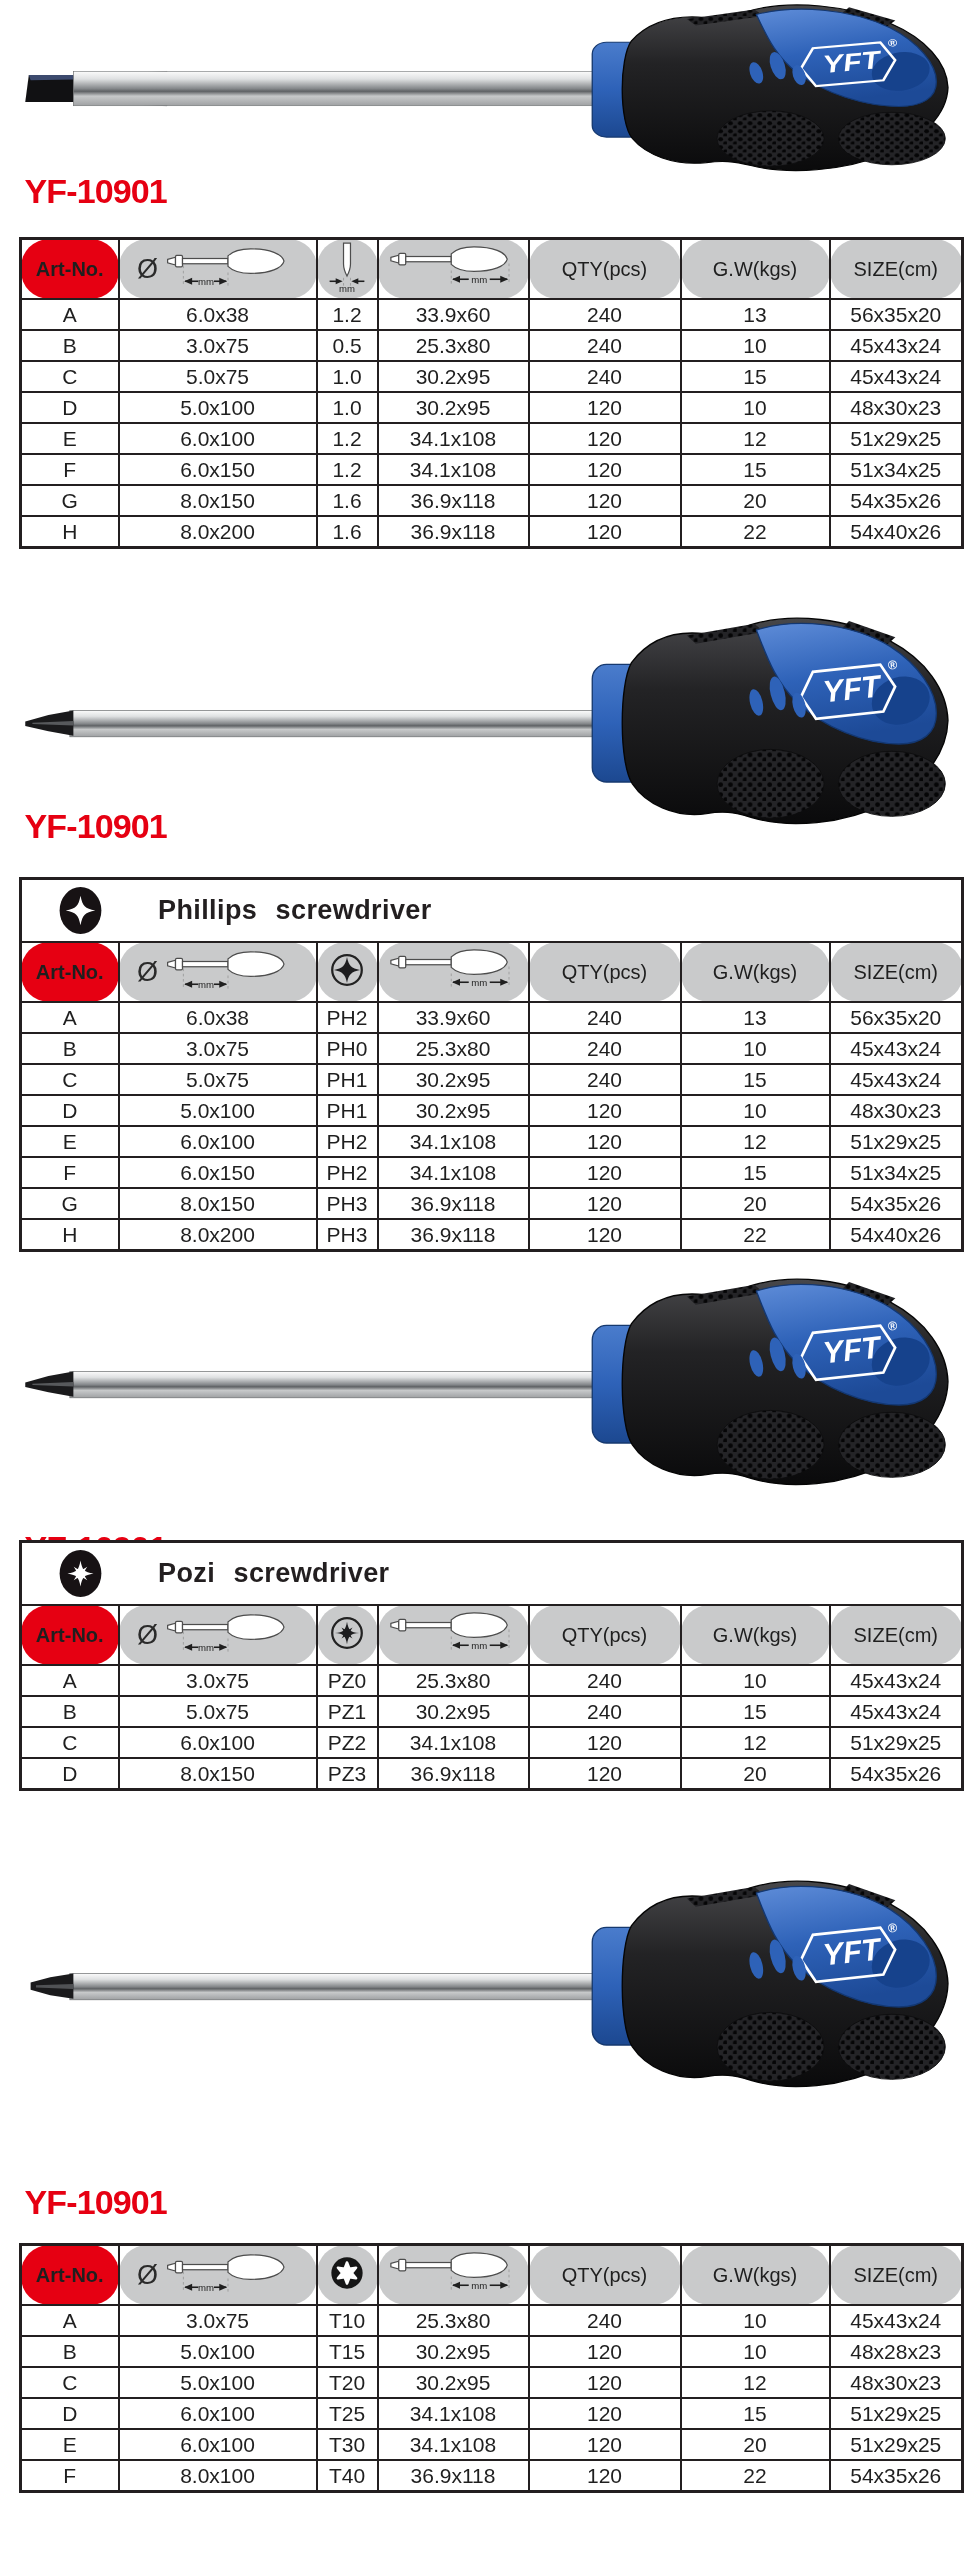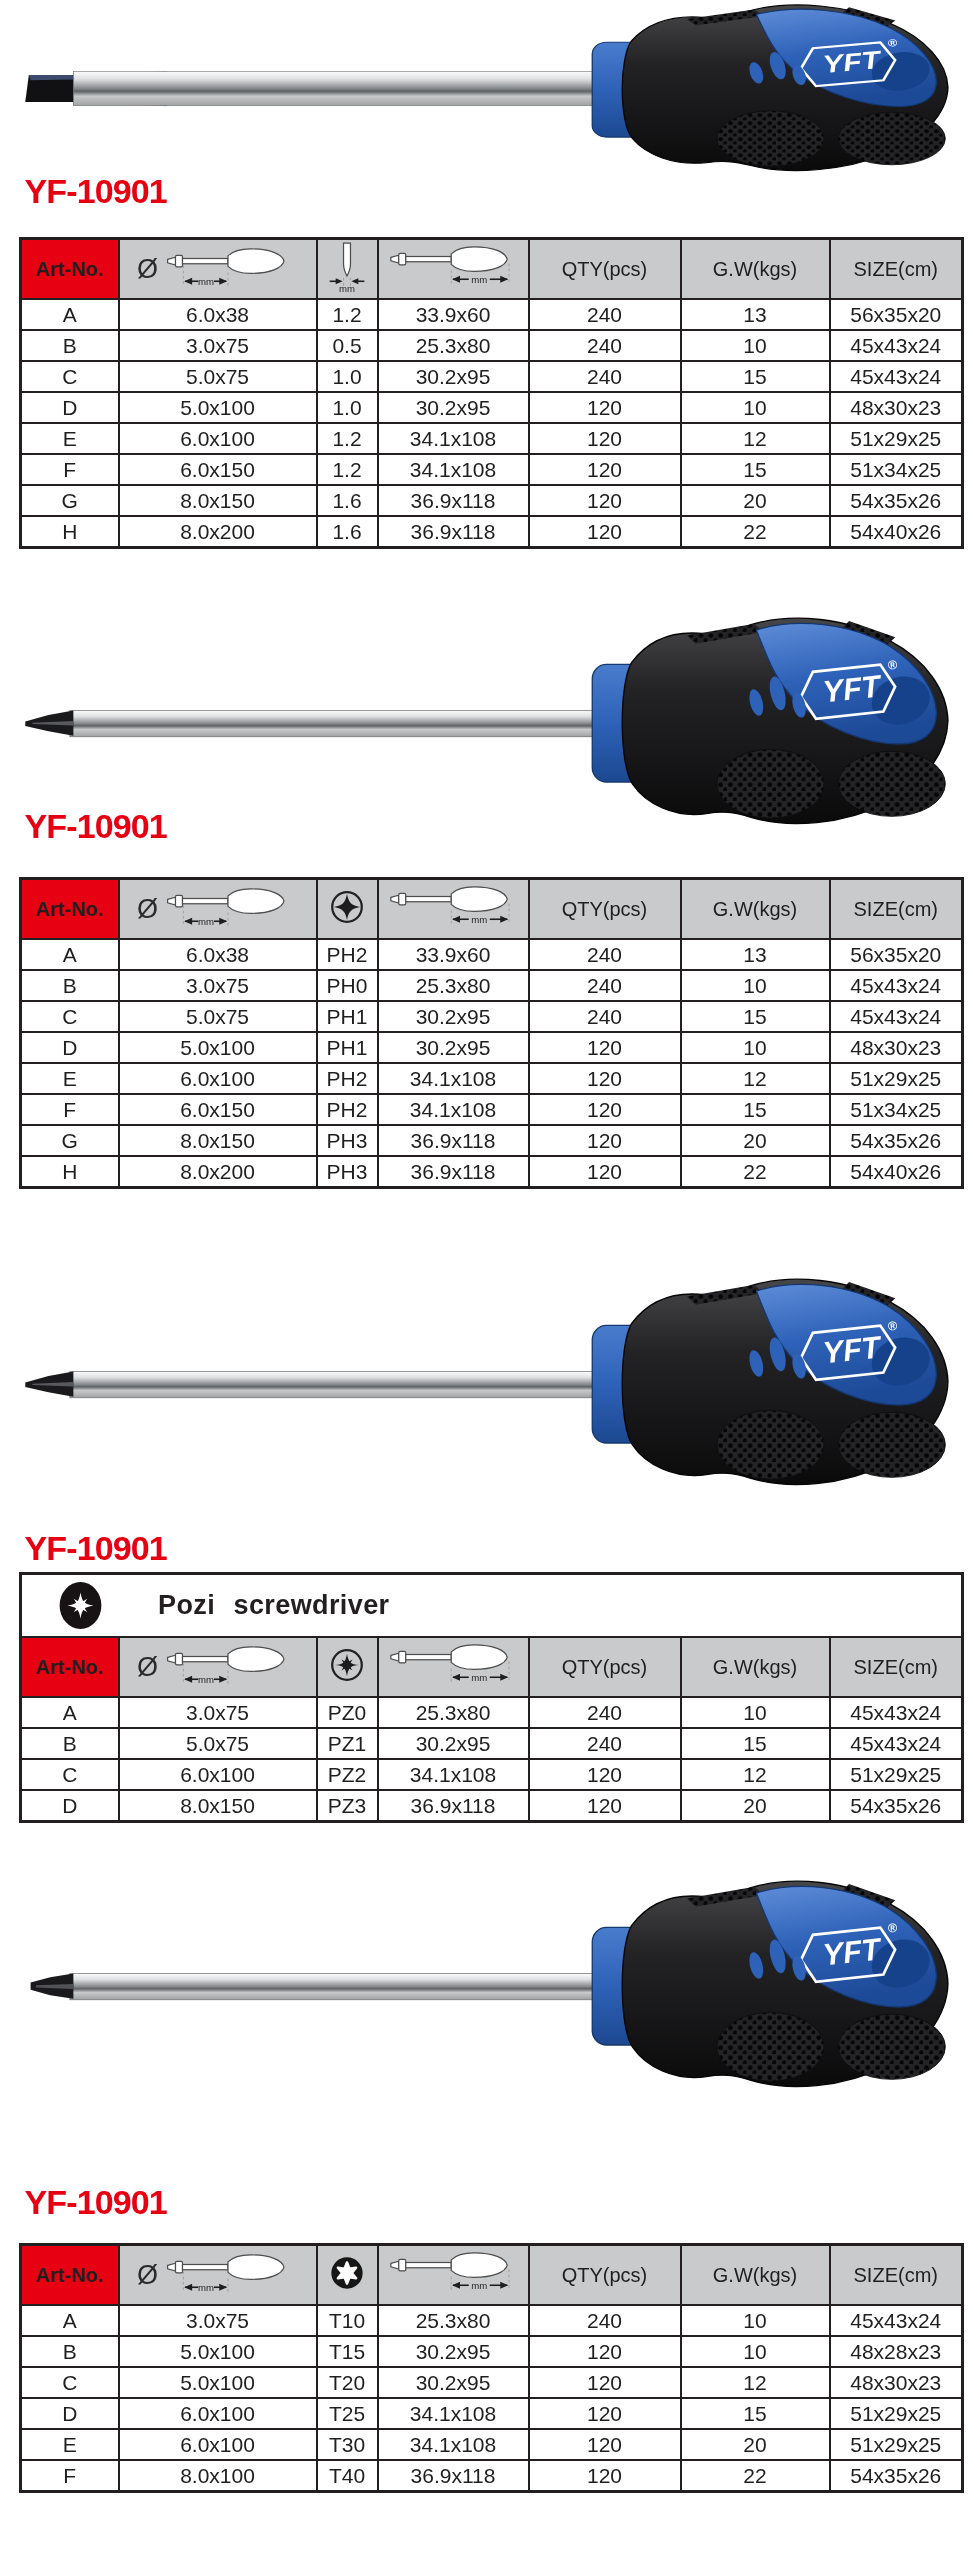--- a/index.html
+++ b/index.html
@@ -17,21 +17,21 @@
 
   
   table.sheet{
     position:absolute;left:19px;border-collapse:collapse;background:#fff;
     border:3.5px solid #231f20;table-layout:fixed;
   }
   table.sheet td{border:2.6px solid #231f20;padding:0;text-align:center;vertical-align:middle;}
   .title-cell{height:61px;background:#fff;}
   .title-flex{display:flex;align-items:center;padding-left:35px;gap:54px;}
   .sec-title{font-size:27px;font-weight:bold;color:#231f20;word-spacing:10.5px;letter-spacing:0.4px;}
-  tr.head-row td{background:#c9cacb;height:58px;font-size:20px;color:#1f1f1f;}
+  tr.head-row td{background:#c9cacb;height:58px;font-size:20px;color:#1f1f1f;border-radius:28px;}
   td.art-head{background:#e60012 !important;color:#ffffff;font-weight:bold;font-size:24px;}
   tbody td{height:29px;font-size:21px;color:#1f1f1f;background:#fff;}
   .phicell{display:flex;align-items:center;justify-content:center;gap:7px;}
   .phi{font-size:27px;font-weight:400;color:#2a2a2a;}
 
   
   .outline{fill:#ffffff;stroke:#4d4d4d;stroke-width:1.4;}
   .ring{fill:none;stroke:#222;stroke-width:2.6;}
   .guide{stroke:#9a9a9a;stroke-width:1;stroke-dasharray:3 3;fill:none;}
   .mline{stroke:#1f1f1f;stroke-width:1.8;}
@@ -291,20 +291,31 @@
   <colgroup>
       <col style="width:98px">
       <col style="width:198px">
       <col style="width:61px">
       <col style="width:151px">
       <col style="width:152px">
       <col style="width:149px">
       <col style="width:133px">
     </colgroup>
   <thead>
+    <tr>
+        <td colspan="7" class="title-cell">
+      <div class="title-flex">
+        <svg width="47" height="51" viewBox="0 0 54 58">
+          <ellipse cx="27" cy="29" rx="24" ry="27" fill="#171214"></ellipse>
+          <path d="M27,12 C29.4,24 32,26.6 44,29 C32,31.4 29.4,34 27,46 C24.6,34 22,31.4 10,29 C22,26.6 24.6,24 27,12 Z" fill="#ffffff"></path>
+        </svg>
+        <span class="sec-title">Phillips screwdriver</span>
+      </div>
+    </td>
+      </tr>
     <tr class="head-row">
       <td class="art-head">Art-No.</td>
       <td>
         <div class="phicell">
           <span class="phi">Ø</span>
           <svg width="133" height="46" viewBox="0 0 152 52" style="font-size:23px">
             <use href="#mini-sd"></use>
             <line class="guide" x1="21" y1="22" x2="21" y2="46"></line>
               <line class="guide" x1="72" y1="30" x2="72" y2="46"></line>
             <line class="mline" x1="23" y1="40" x2="38" y2="40"></line>
@@ -407,21 +418,21 @@
         <td>8.0x200</td>
         <td>PH3</td>
         <td>36.9x118</td>
         <td>120</td>
         <td>22</td>
         <td>54x40x26</td>
       </tr>
     </tbody>
 </table>
 
-<table class="sheet" style="top:1572px">
+<table class="sheet" style="top:1540px">
   <colgroup>
       <col style="width:98px">
       <col style="width:198px">
       <col style="width:61px">
       <col style="width:151px">
       <col style="width:152px">
       <col style="width:149px">
       <col style="width:133px">
     </colgroup>
   <thead>

